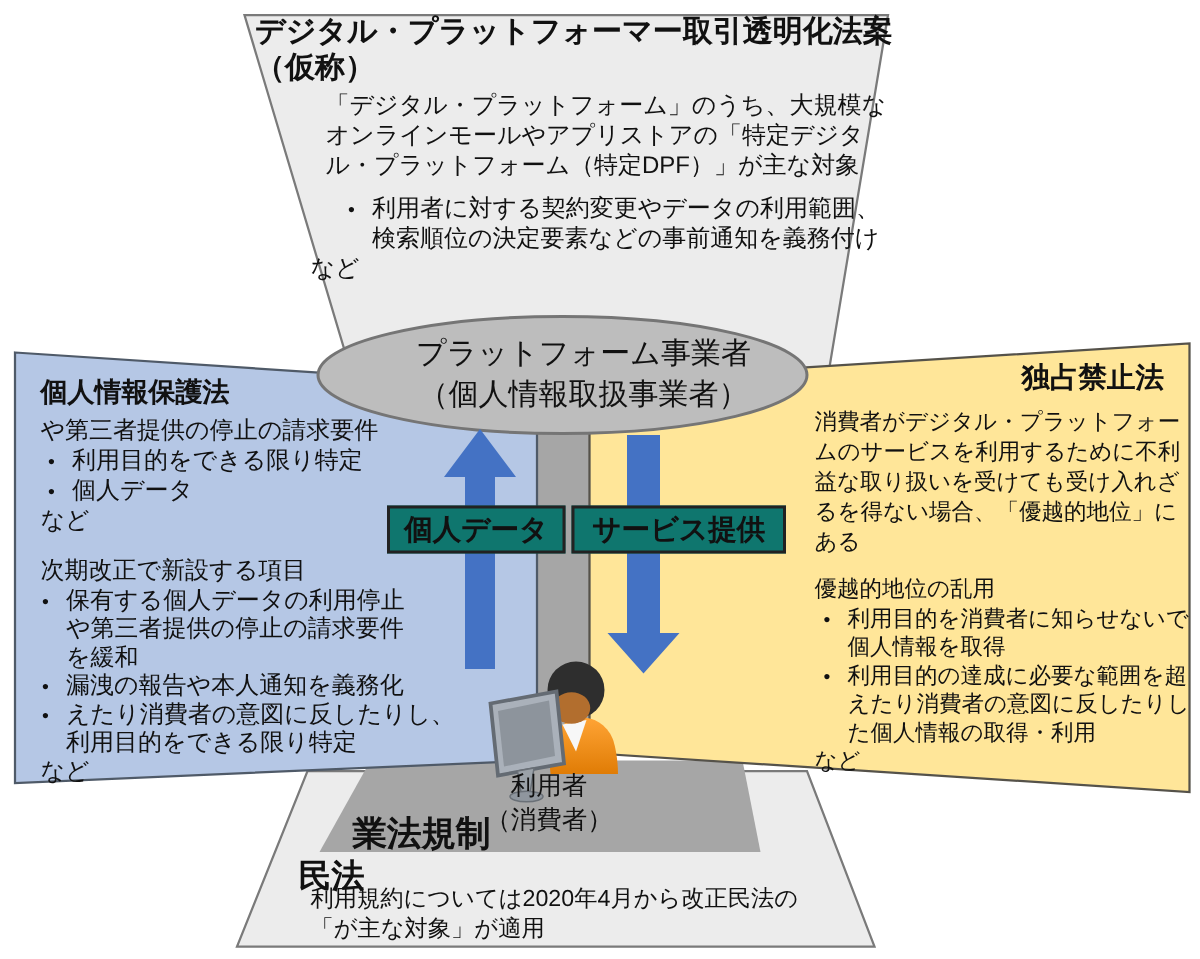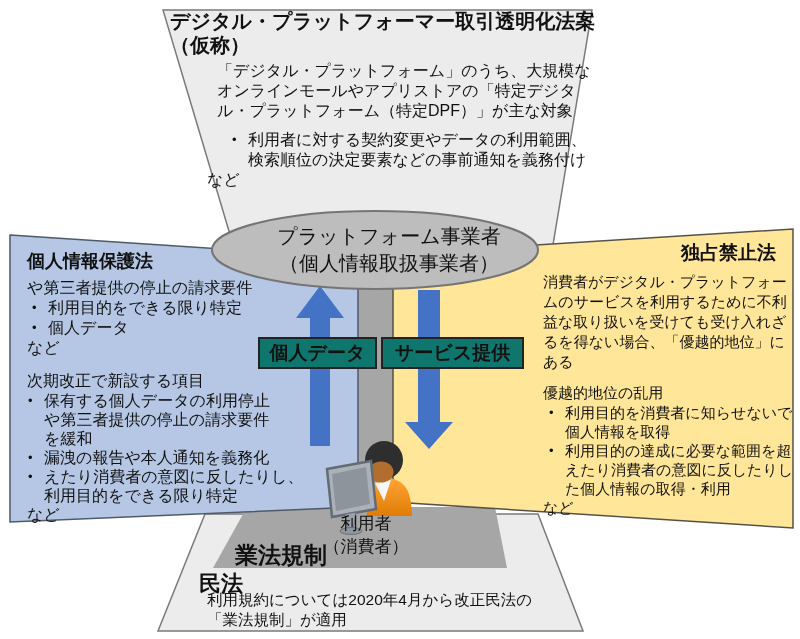--- a/index.html
+++ b/index.html
@@ -160,16 +160,16 @@
 
   <div id="user-label" class="abs">
     <div>利用者</div>
     <div>（消費者）</div>
   </div>
 
   <div id="industry-label" class="abs">業法規制</div>
   <div id="civil-title" class="abs">民法</div>
   <div id="civil-text" class="abs">
     <div class="ln">利用規約については2020年4月から改正民法の</div>
-    <div class="ln">「業法規制」が適用</div>
+    <div class="ln">「が主な対象」が適用</div>
   </div>
 
 </div>
 
 </body></html>

